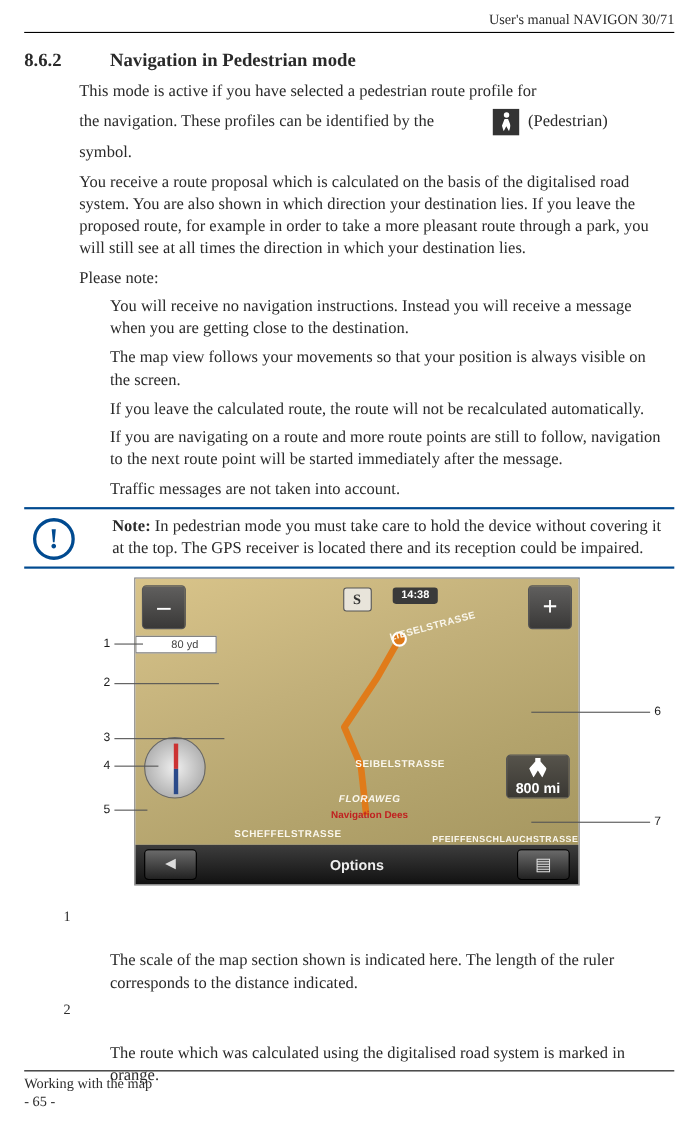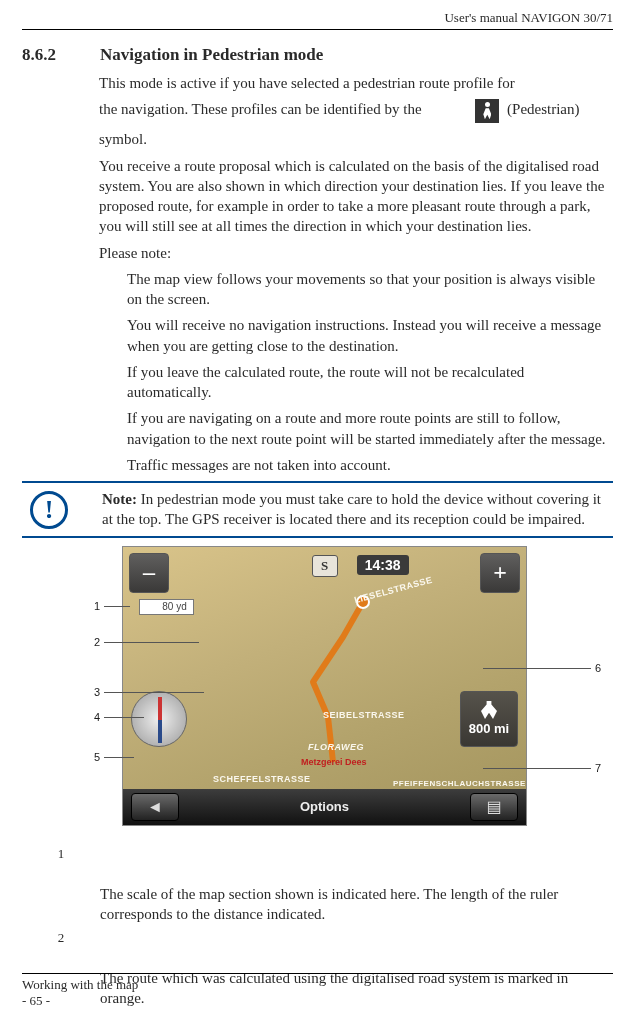--- a/index.html
+++ b/index.html
@@ -27,21 +27,21 @@
     .section-number {
       width: 78px;
       font-weight: bold;
       font-size: 17px;
     }
     .section-title {
       font-weight: bold;
       font-size: 17px;
     }
     .content {
-      margin-left: 77px;
+      margin-left: 50px;
       margin-right: 4px;
     }
     .content p {
       margin-bottom: 6px;
       line-height: 1.35;
     }
     .ped-line { display: inline; }
     .ped-icon {
       display: inline-block;
       width: 24px;
@@ -122,25 +122,25 @@
     .zoom-out { left:6px; } .zoom-in { right:6px; }
     .compass-s {
       position:absolute; top:8px; left:50%; transform:translateX(-50%);
       width:26px; height:22px; border:1px solid #555; border-radius:3px;
       background:#e8e4da; color:#333; font-weight:bold; font-size:13px;
       display:flex; align-items:center; justify-content:center;
     }
     .clock {
       position:absolute; top:8px; left:58%;
       background:#3a3a3a; color:#fff; padding:2px 8px;
-      border-radius:3px; font-family:Arial,sans-serif; font-size:14px; font-weight:bold;
+      border-radius:3px; font-family:Arial,sans-serif; font-size:10px; font-weight:bold;
     }
     .scale {
-      position:absolute; top:52px; left:16px;
-      width:55px; height:16px;
+      position:absolute; top:52px; left:0;
+      width:74px; height:16px;
       border:1px solid #777; background:#fff;
       font-size:10px; color:#444; display:flex; align-items:center; justify-content:center;
       font-family:Arial,sans-serif;
       padding-left:16px;
     }
     .route-line {
       position:absolute; top:40px; left:130px; width:160px; height:180px;
       pointer-events:none;
     }
     .street { position:absolute; font-family:Arial,sans-serif; font-size:9px; color:#faf7ed; font-weight:bold; letter-spacing:0.5px; }
@@ -153,21 +153,21 @@
     .big-compass {
       position:absolute; bottom:42px; left:8px;
       width:56px; height:56px; border-radius:50%;
       background:radial-gradient(circle,#efefef 0%,#999 100%);
       border:1px solid #666;
     }
     .big-compass::before{ content:""; position:absolute; top:5px; left:26px; width:4px; height:23px; background:#c33; }
     .big-compass::after{ content:""; position:absolute; top:28px; left:26px; width:4px; height:23px; background:#2a4a8a; }
     .dist-box {
       position:absolute; bottom:42px; right:8px;
-      width:58px; height:56px;
+      width:58px; height:40px;
       border:1px solid #555; border-radius:4px;
       background:linear-gradient(#56534b,#3a3833);
       color:#fff; display:flex; flex-direction:column; align-items:center; justify-content:center;
       font-family:Arial,sans-serif;
     }
     .dist-ped { width:16px; height:18px; background:#fff; clip-path:polygon(35% 0,65% 0,65% 20%,100% 55%,75% 100%,50% 65%,25% 100%,0 55%,35% 20%);}
     .dist-val { font-size:13px; font-weight:bold; margin-top:2px;}
     .bottom-bar {
       position:absolute; bottom:0; left:0; right:0; height:36px;
       background:linear-gradient(#3d3d3d,#111);
@@ -218,22 +218,22 @@
   <p>This mode is active if you have selected a pedestrian route profile for</p>
   <p>
     <span class="ped-line">the navigation. These profiles can be identified by the</span>
     <span class="ped-icon"></span>
     <span class="ped-line">(Pedestrian)</span>
   </p>
   <p>symbol.</p>
   <p>You receive a route proposal which is calculated on the basis of the digitalised road system. You are also shown in which direction your destination lies. If you leave the proposed route, for example in order to take a more pleasant route through a park, you will still see at all times the direction in which your destination lies.</p>
   <p>Please note:</p>
   <div class="sub-list">
+    <p>You will receive no navigation instructions. Instead you will receive a message when you are getting close to the destination.</p>
     <p>The map view follows your movements so that your position is always visible on the screen.</p>
-    <p>You will receive no navigation instructions. Instead you will receive a message when you are getting close to the destination.</p>
     <p>If you leave the calculated route, the route will not be recalculated automatically.</p>
     <p>If you are navigating on a route and more route points are still to follow, navigation to the next route point will be started immediately after the message.</p>
     <p>Traffic messages are not taken into account.</p>
   </div>
 </div>
 
 <div class="note-box">
   <div class="note-icon-col">
     <div class="note-icon">
         <span>!</span>
@@ -254,21 +254,21 @@
       <div class="scale">80 yd</div>
       <svg class="route-line" viewBox="0 0 160 180">
         <path d="M 80 175 L 75 130 L 60 95 L 90 50 L 110 15" stroke="#e07b1a" stroke-width="6" fill="none" stroke-linejoin="round"></path>
         <circle cx="110" cy="15" r="6" fill="#e07b1a" stroke="#fff" stroke-width="2"></circle>
       </svg>
       <div class="street st1">LIESELSTRASSE</div>
       <div class="street st2">SEIBELSTRASSE</div>
       <div class="street st3">FLORAWEG</div>
       <div class="street st4">SCHEFFELSTRASSE</div>
       <div class="street st5">PFEIFFENSCHLAUCHSTRASSE</div>
-      <div class="metz">Metzgerei Dees</div>
+      <div class="metz">Navigation Dees</div>
       <div class="big-compass"></div>
       <div class="dist-box">
         <div class="dist-ped"></div>
         <div class="dist-val">800 mi</div>
       </div>
     </div>
     <div class="bottom-bar">
       <div class="bb-btn">◄</div>
       <div class="bb-options">Options</div>
       <div class="bb-btn">▤</div>

